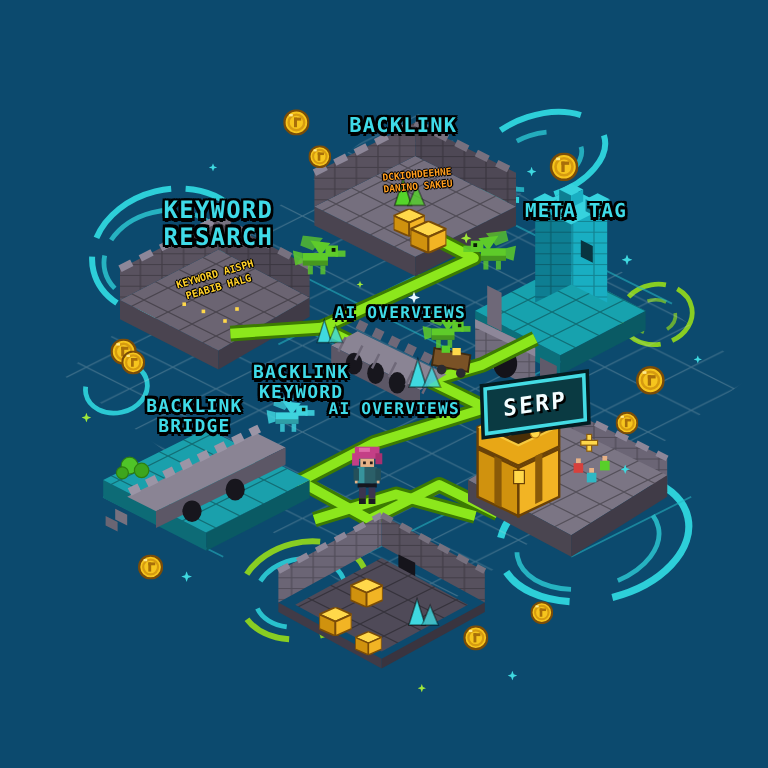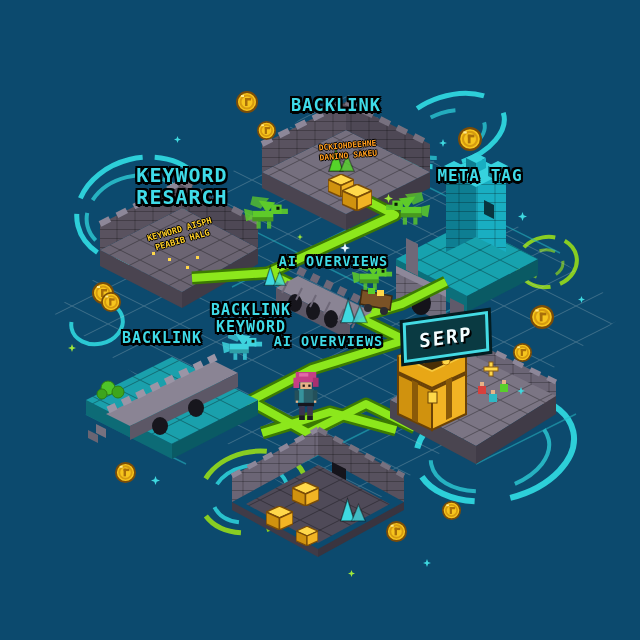--- a/index.html
+++ b/index.html
@@ -362,20 +362,21 @@
   <span>META TAG</span>
 </div>
 <div class="label" id="lbl-ai-top">AI OVERVIEWS</div>
 <div class="label" id="lbl-building">
   <span>BACKLINK</span>
   <span>KEYWORD</span>
 </div>
 <div class="label" id="lbl-ai-bottom">AI OVERVIEWS</div>
 <div class="label" id="lbl-bridge">
   <span>BACKLINK</span>
+  <span>BRIDGE</span>
 </div>
 <div class="serp-sign">SERP</div>
 
 <div class="walltext" id="wall-backlink">
   <span>DCKIOHDEEHNE</span>
   <span>DANINO SAKEU</span>
 </div>
 <div class="walltext" id="wall-keyword">
   <span>KEYWORD AISPH</span>
   <span>PEABIB HALG</span>

